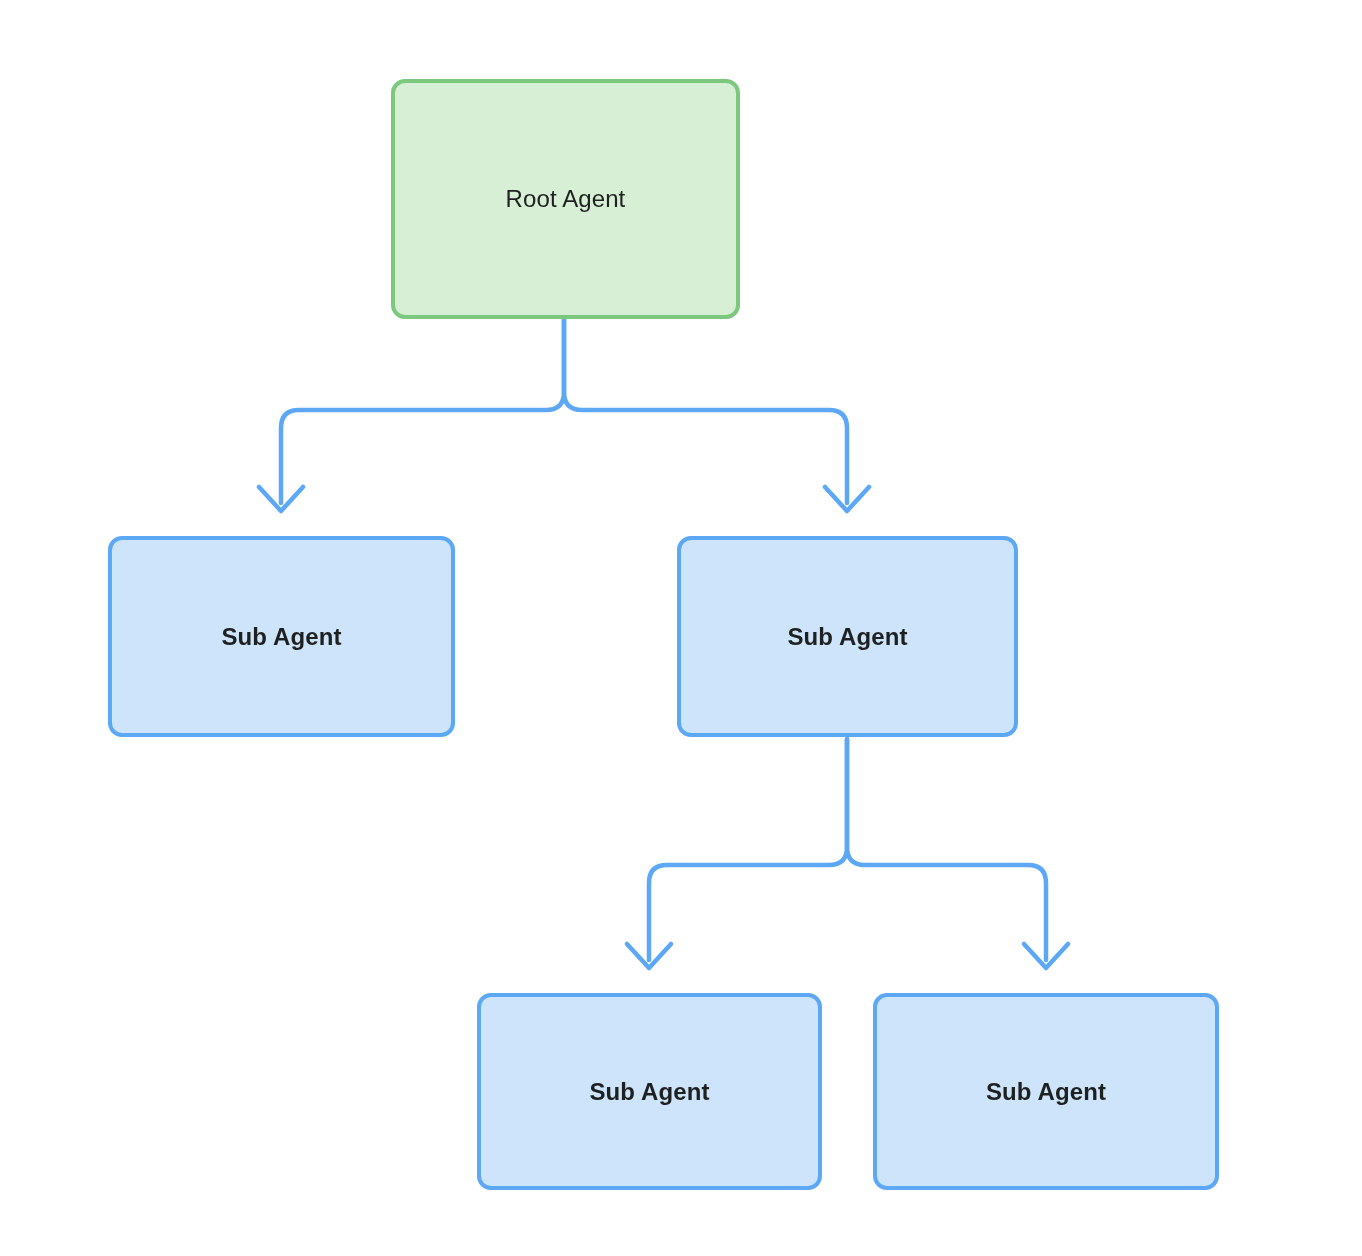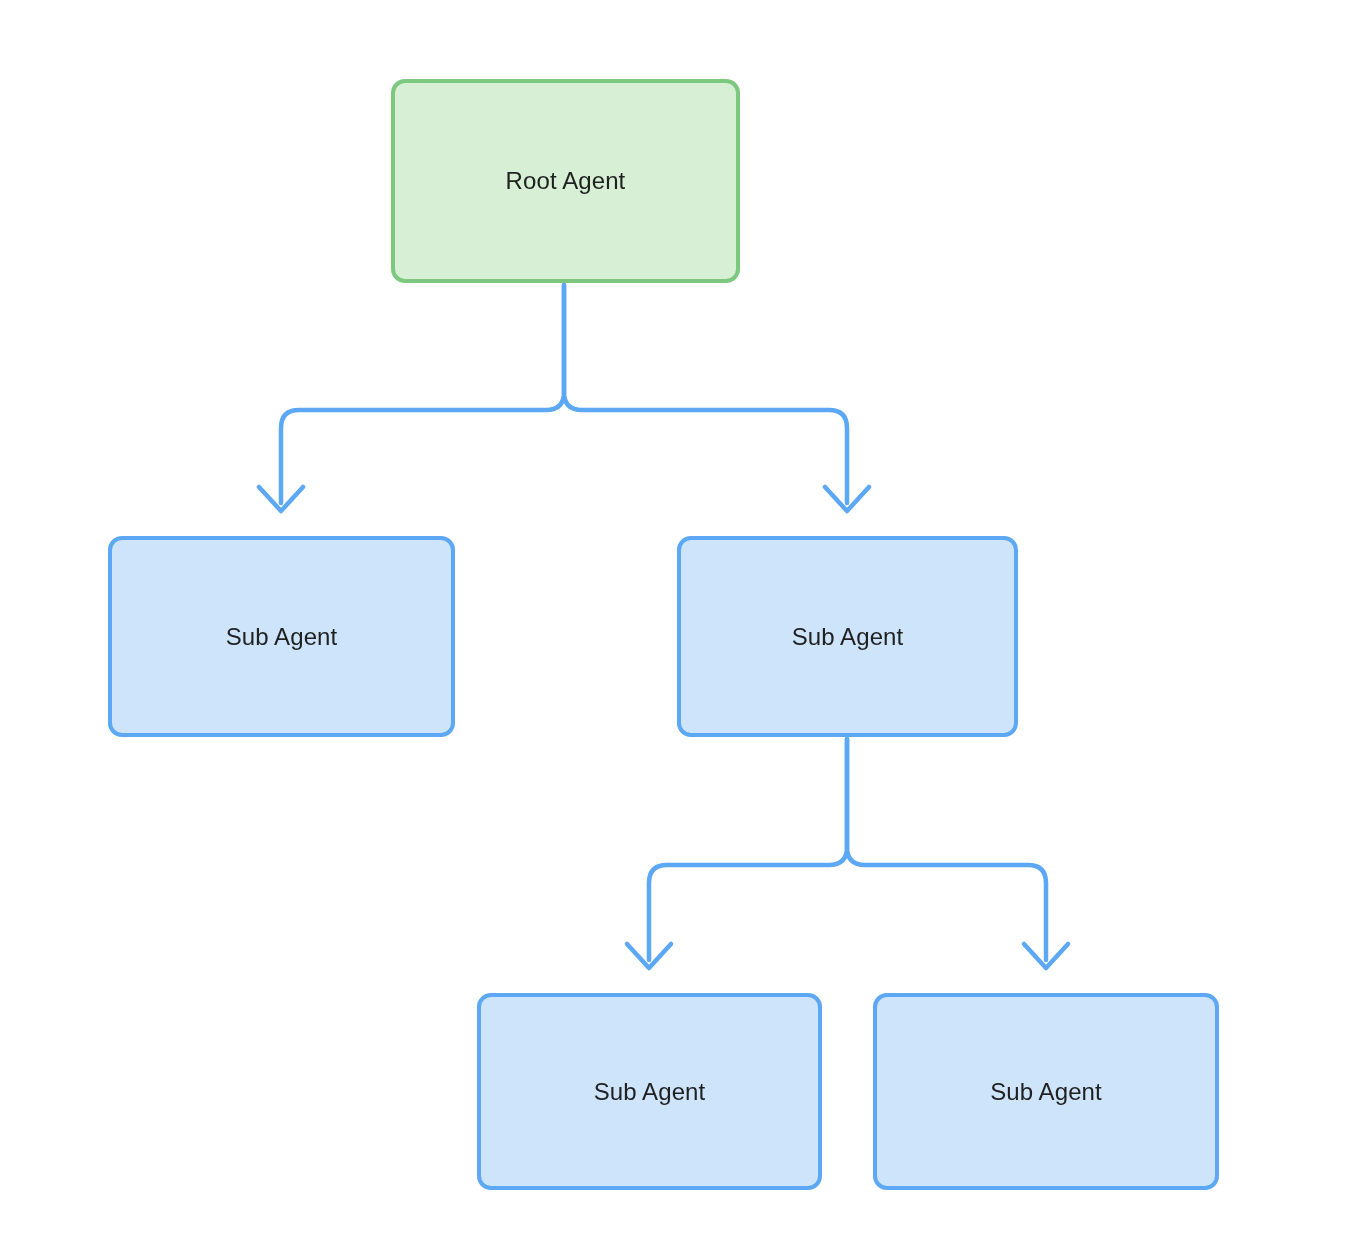--- a/index.html
+++ b/index.html
@@ -43,20 +43,21 @@
     text-align: center;
     white-space: nowrap;
   }
   .node.root {
     background: #d7efd5;
     border-color: #7cc87f;
   }
   .node.sub {
     background: #cde4fa;
     border-color: #5ca8f5;
+    font-weight: bold;
   }
 </style>
 </head>
 <body>
 
 <div id="canvas">
 
   <svg id="edges" viewBox="0 0 1362 1256" width="1362" height="1256" aria-hidden="true">
     <g fill="none" stroke="#5ca8f5" stroke-width="4.5" stroke-linecap="round" stroke-linejoin="round">
 
@@ -96,21 +97,21 @@
                  Q 847 865 865 865
                  L 1028 865
                  Q 1046 865 1046 883
                  L 1046 960"></path>
         <path d="M 1024 944 L 1046 968 L 1068 944"></path>
       </g>
 
     </g>
   </svg>
 
-  <div class="node root" style="left:391px; top:79px; width:349px; height:204px;">
+  <div class="node root" style="left:391px; top:79px; width:349px; height:240px;">
     <span class="node-label">Root Agent</span>
   </div>
 
   <div class="node sub" style="left:108px; top:536px; width:347px; height:201px;">
     <span class="node-label">Sub Agent</span>
   </div>
 
   <div class="node sub" style="left:677px; top:536px; width:341px; height:201px;">
     <span class="node-label">Sub Agent</span>
   </div>

